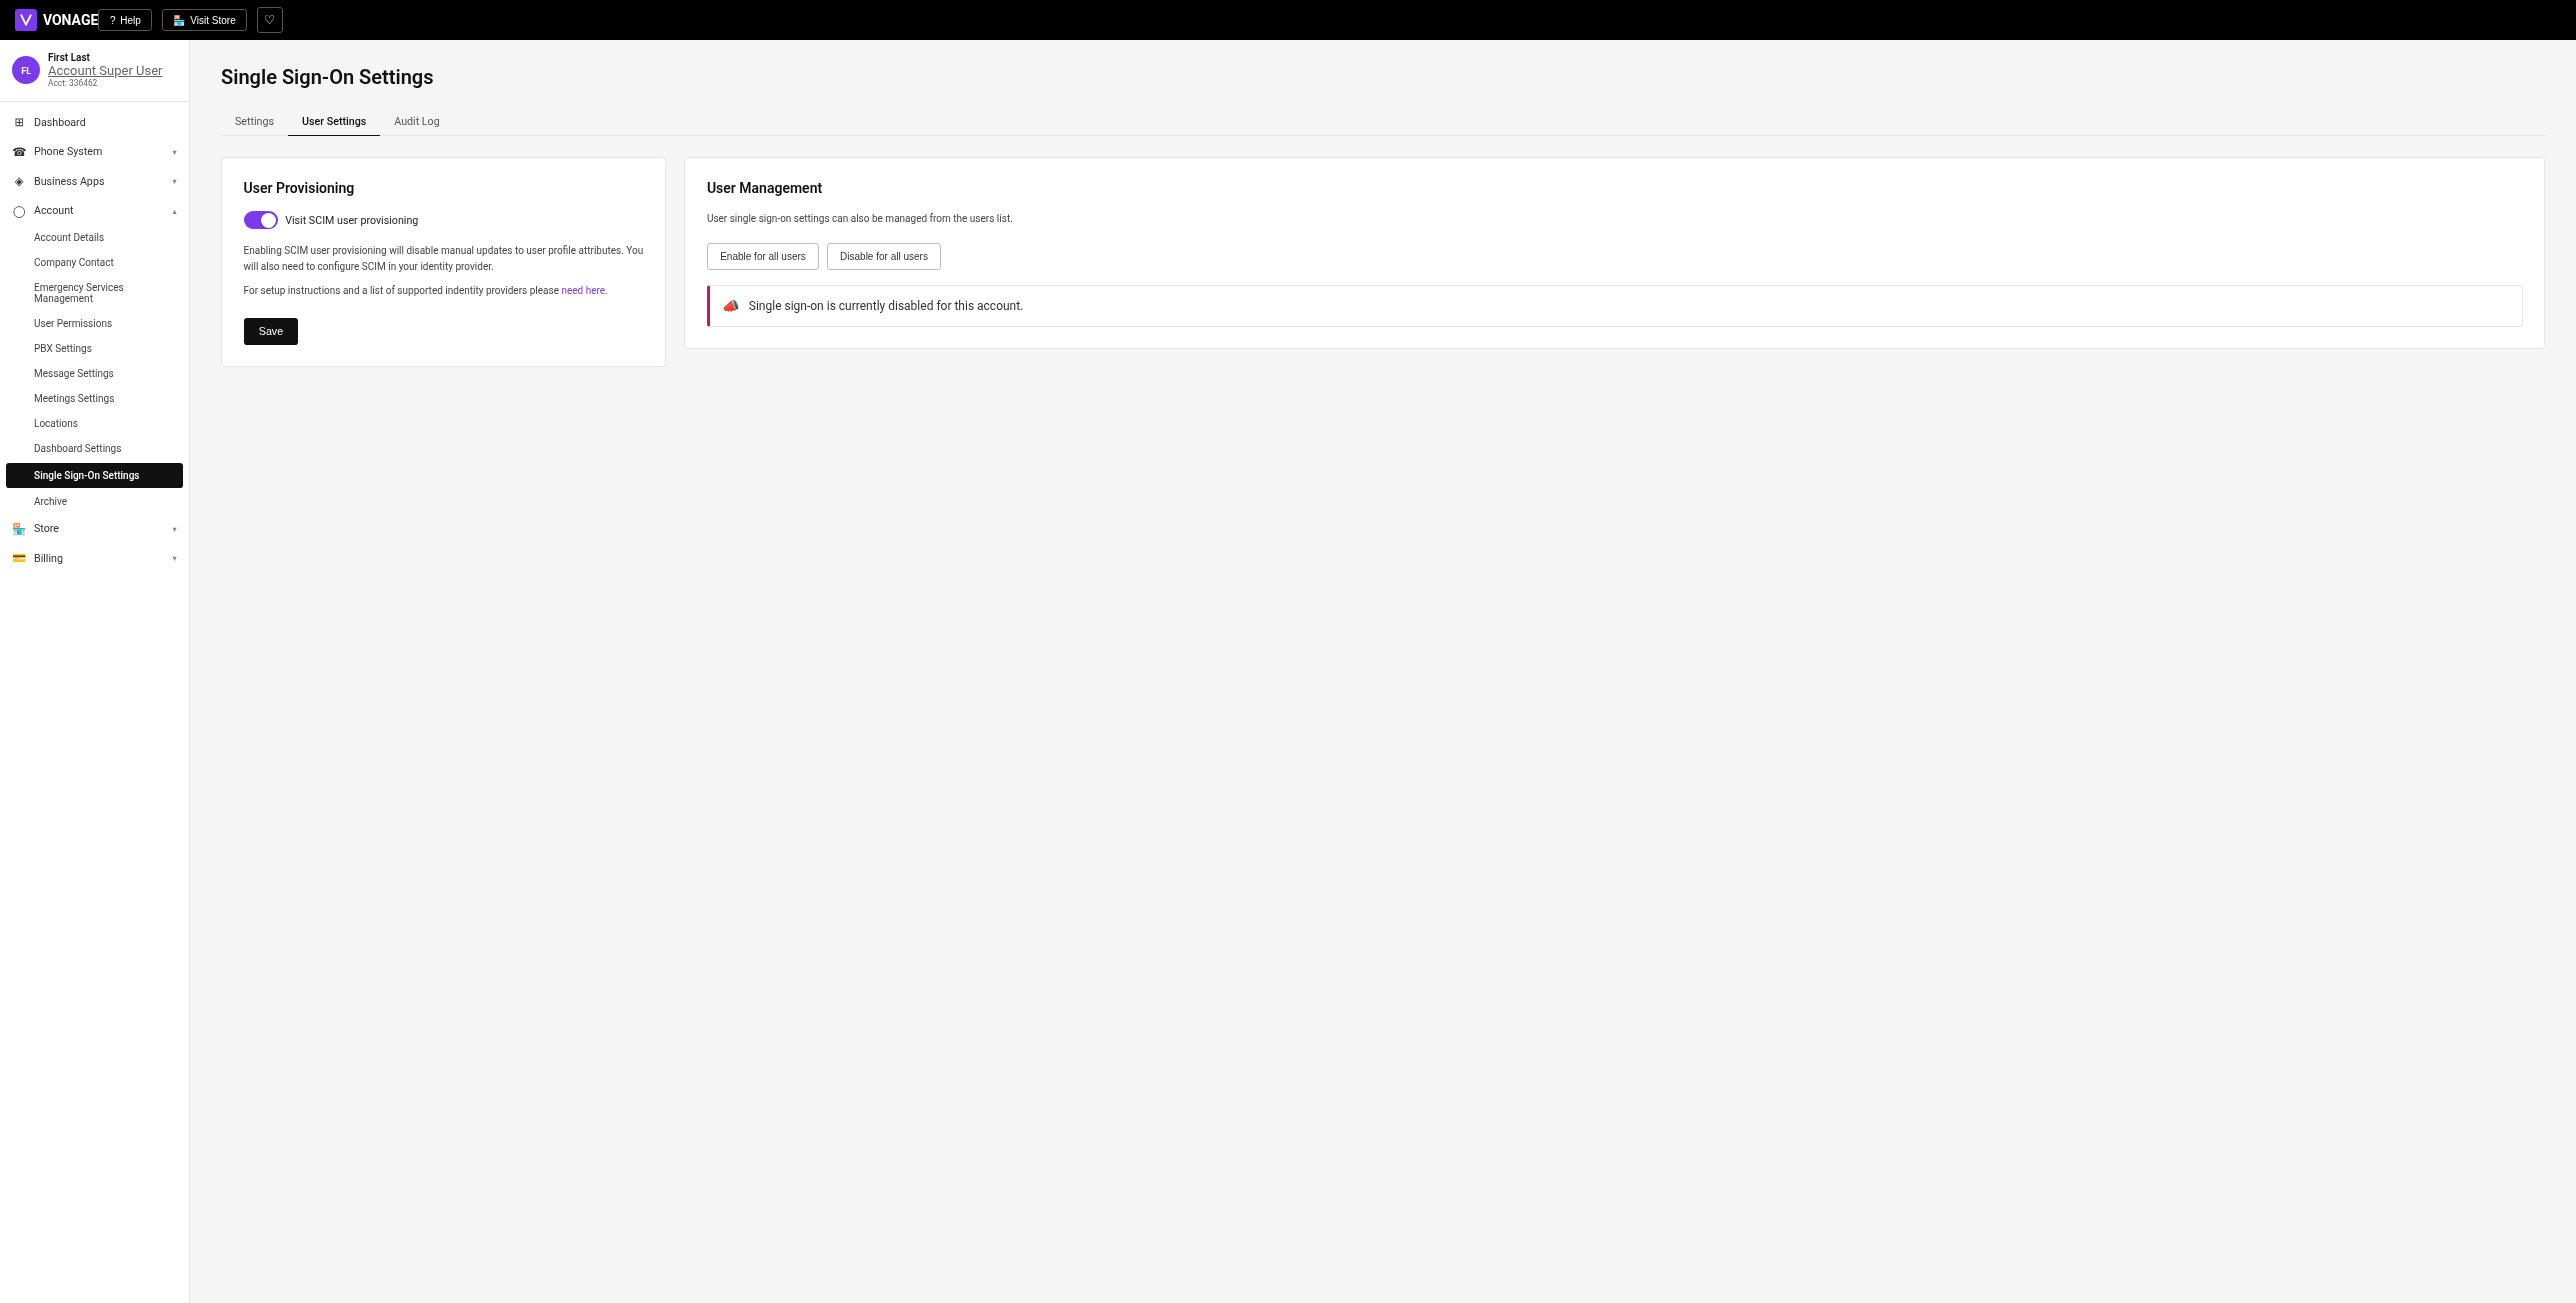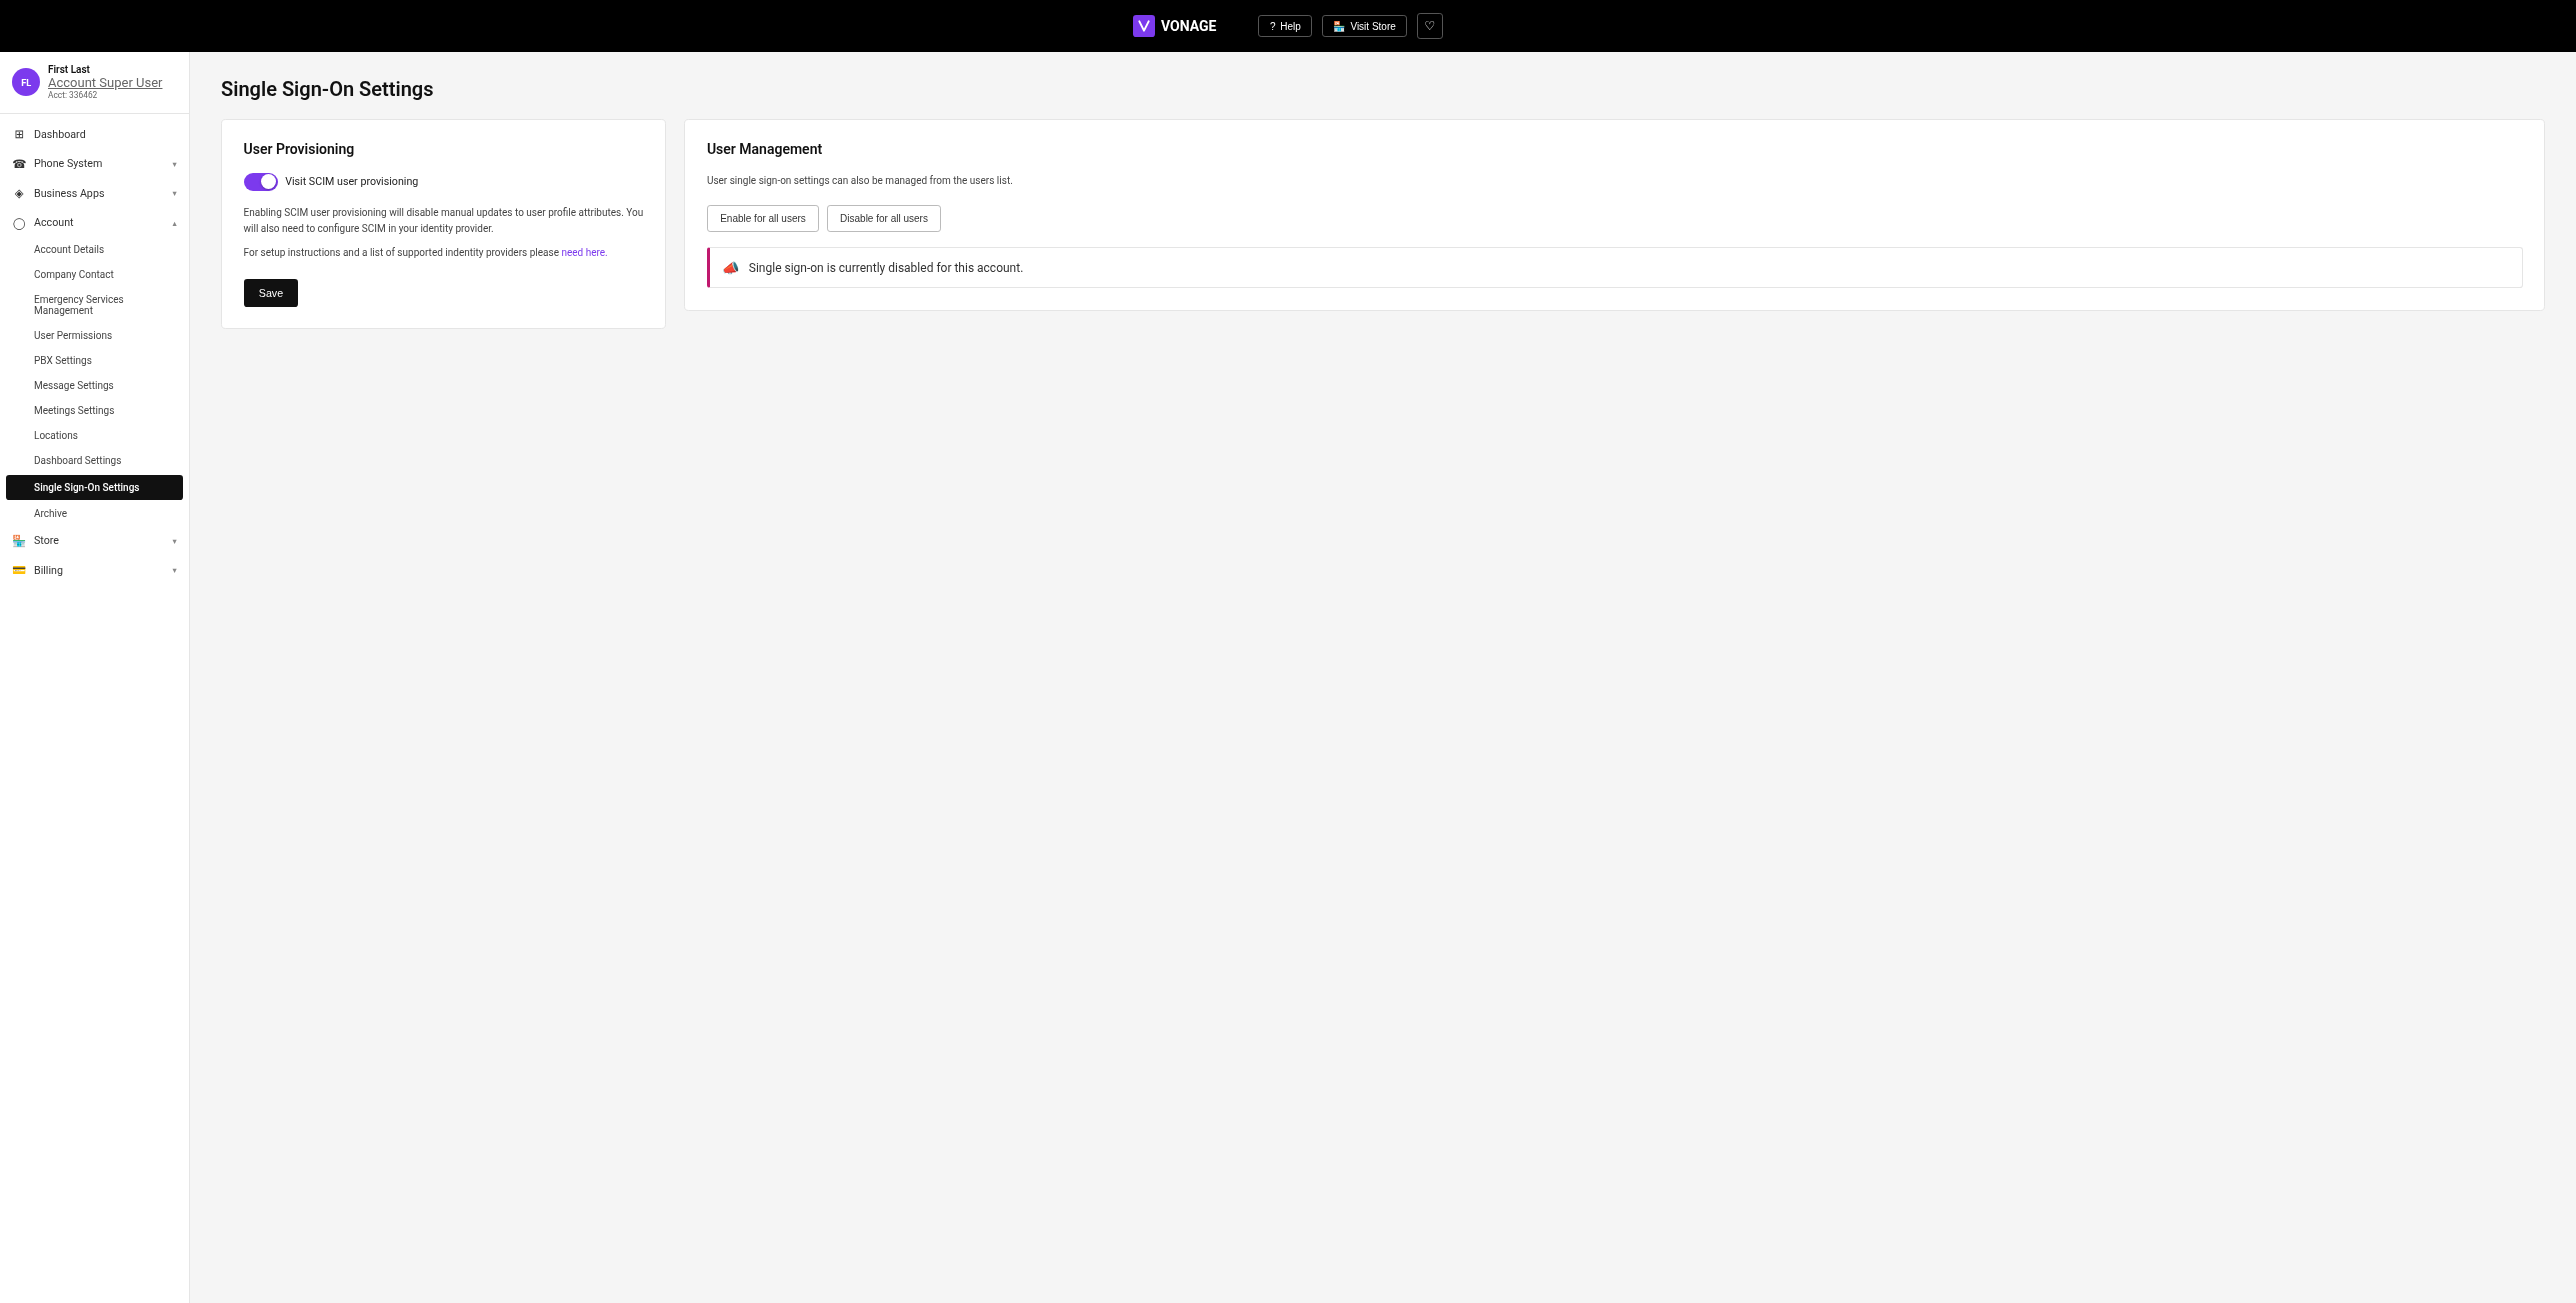--- a/index.html
+++ b/index.html
@@ -1,27 +1,26 @@
 <!DOCTYPE html>
 <html style="font-size:12.3px"><head>
   <meta charset="utf-8">
   <style>
     * { box-sizing: border-box; margin: 0; padding: 0; }
     body { font-family: -apple-system, BlinkMacSystemFont, 'Segoe UI', Roboto, sans-serif; background: #f5f5f5; display: flex; flex-direction: column; height: 100vh; overflow: hidden; }
 
     
     .topnav {
       background: #000;
-      height: 52px;
-      display: flex;
-      align-items: center;
-      justify-content: center;
+      height: 40px;
+      display: flex;
+      align-items: center;
+      justify-content: flex-start;
       padding: 0 15.3px;
       flex-shrink: 0;
-      gap: 42px;
     }
     .topnav-logo {
       display: flex;
       align-items: center;
       gap: 6.1px;
       color: #fff;
       font-size: 14px;
       font-weight: bold;
     }
     .topnav-logo-icon {
@@ -405,20 +404,25 @@
           <span>Billing</span>
         </div>
         <span class="nav-chevron">▾</span>
       </div>
     </div>
   </aside>
 
   <main class="main">
     <h1 class="page-title">Single Sign-On Settings</h1>
 
+    <div class="tabs">
+      <div class="tab">Settings</div>
+      <div class="tab active-tab">User Settings</div>
+      <div class="tab">Audit Log</div>
+    </div>
 
     <div class="cards-row">
 
       <div class="card card-left">
         <h2 class="card-title">User Provisioning</h2>
 
         <div class="toggle-row">
           <div class="toggle">
             <div class="toggle-thumb"></div>
           </div>

